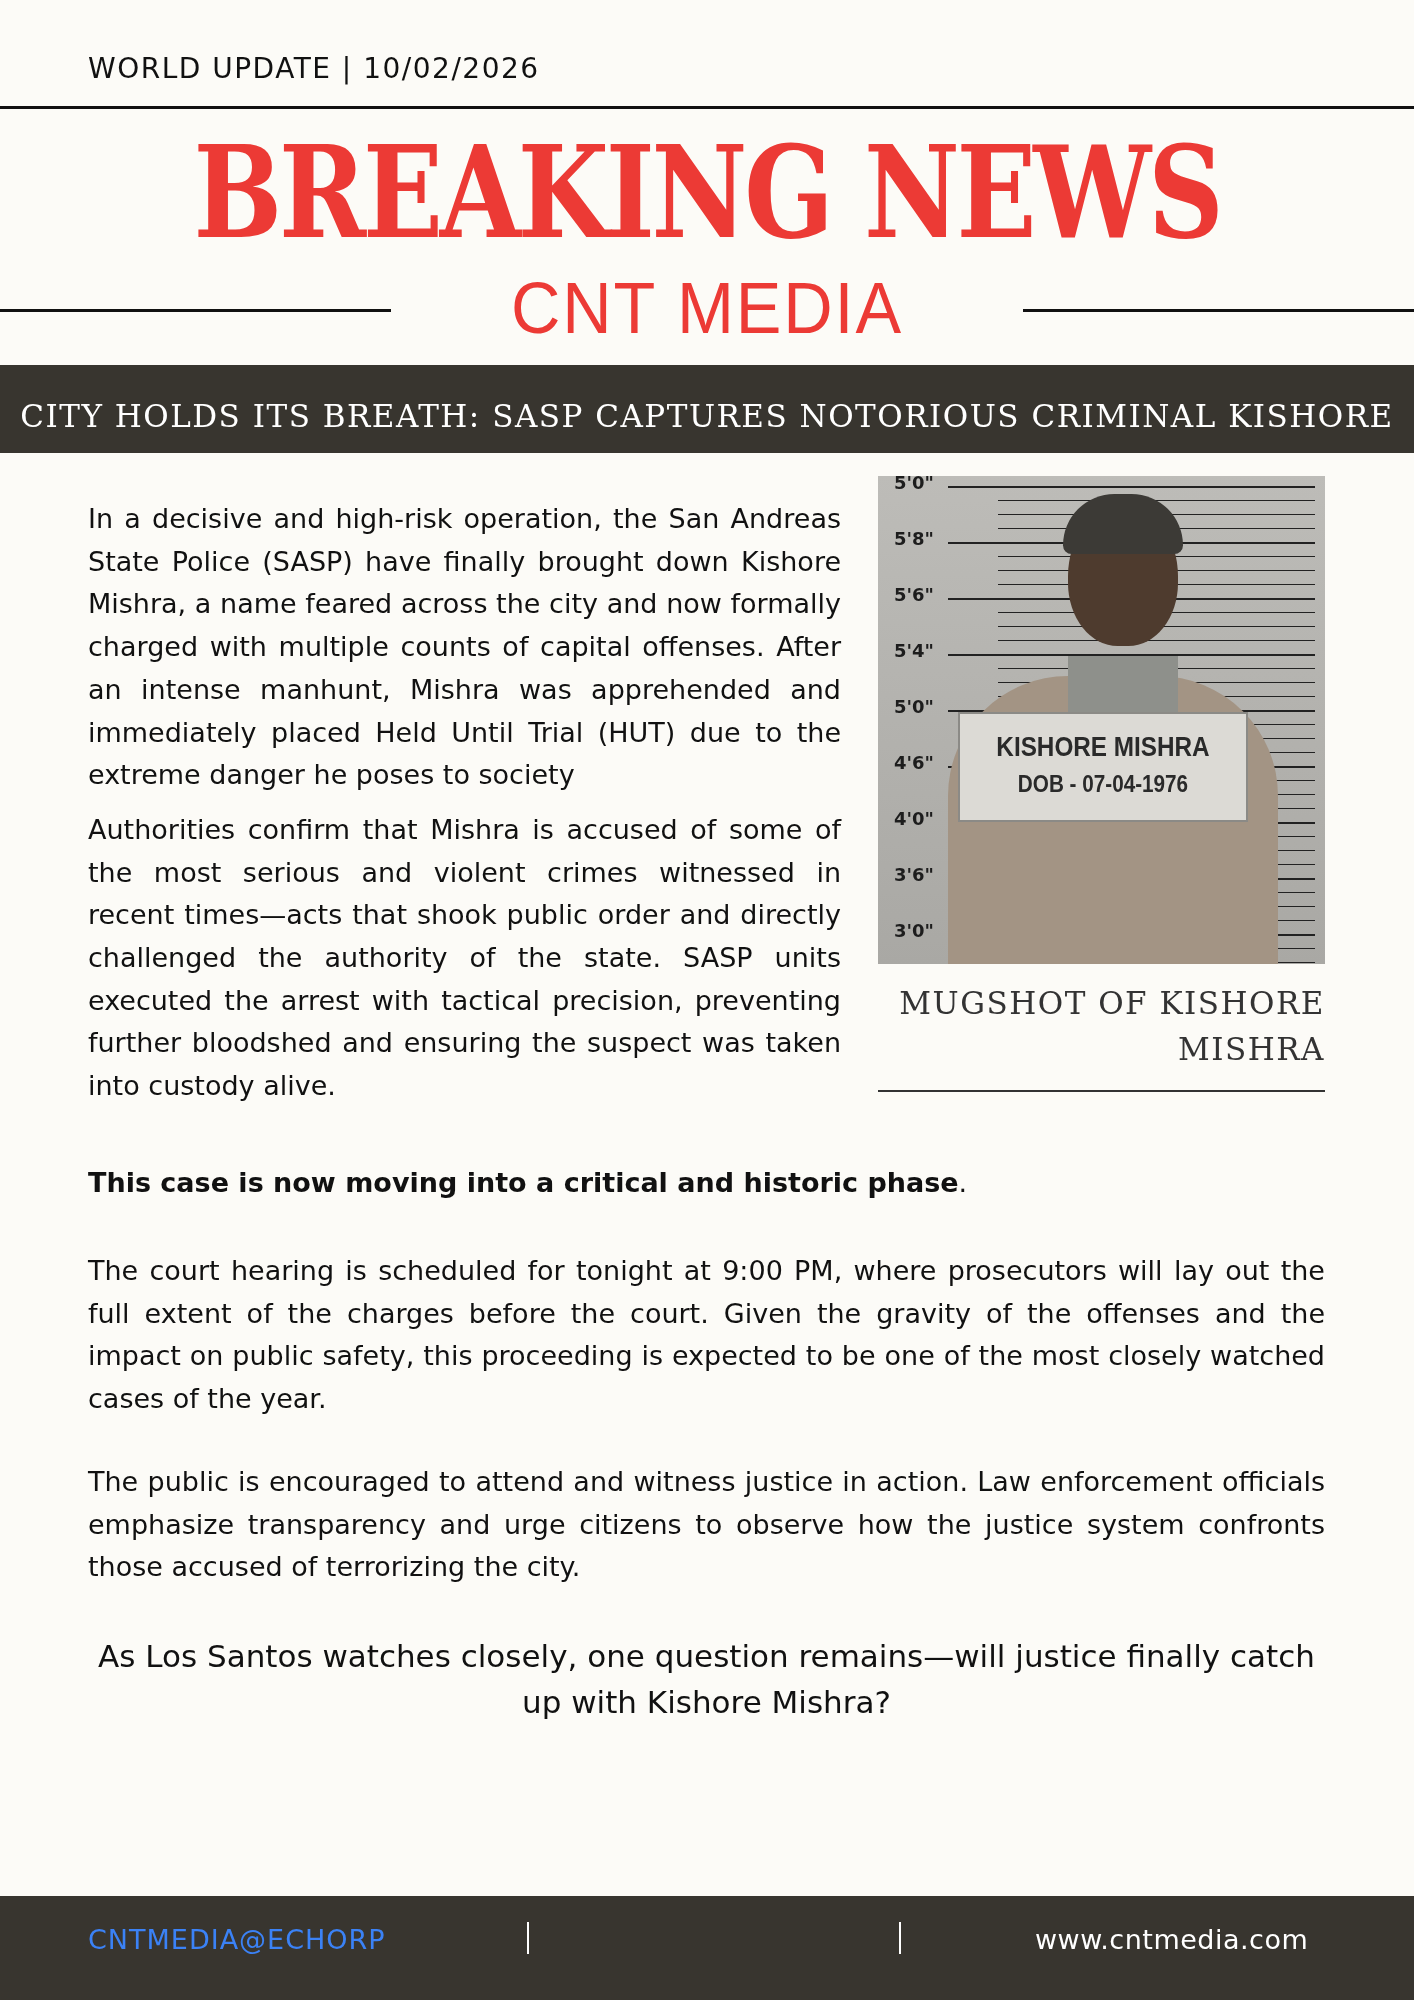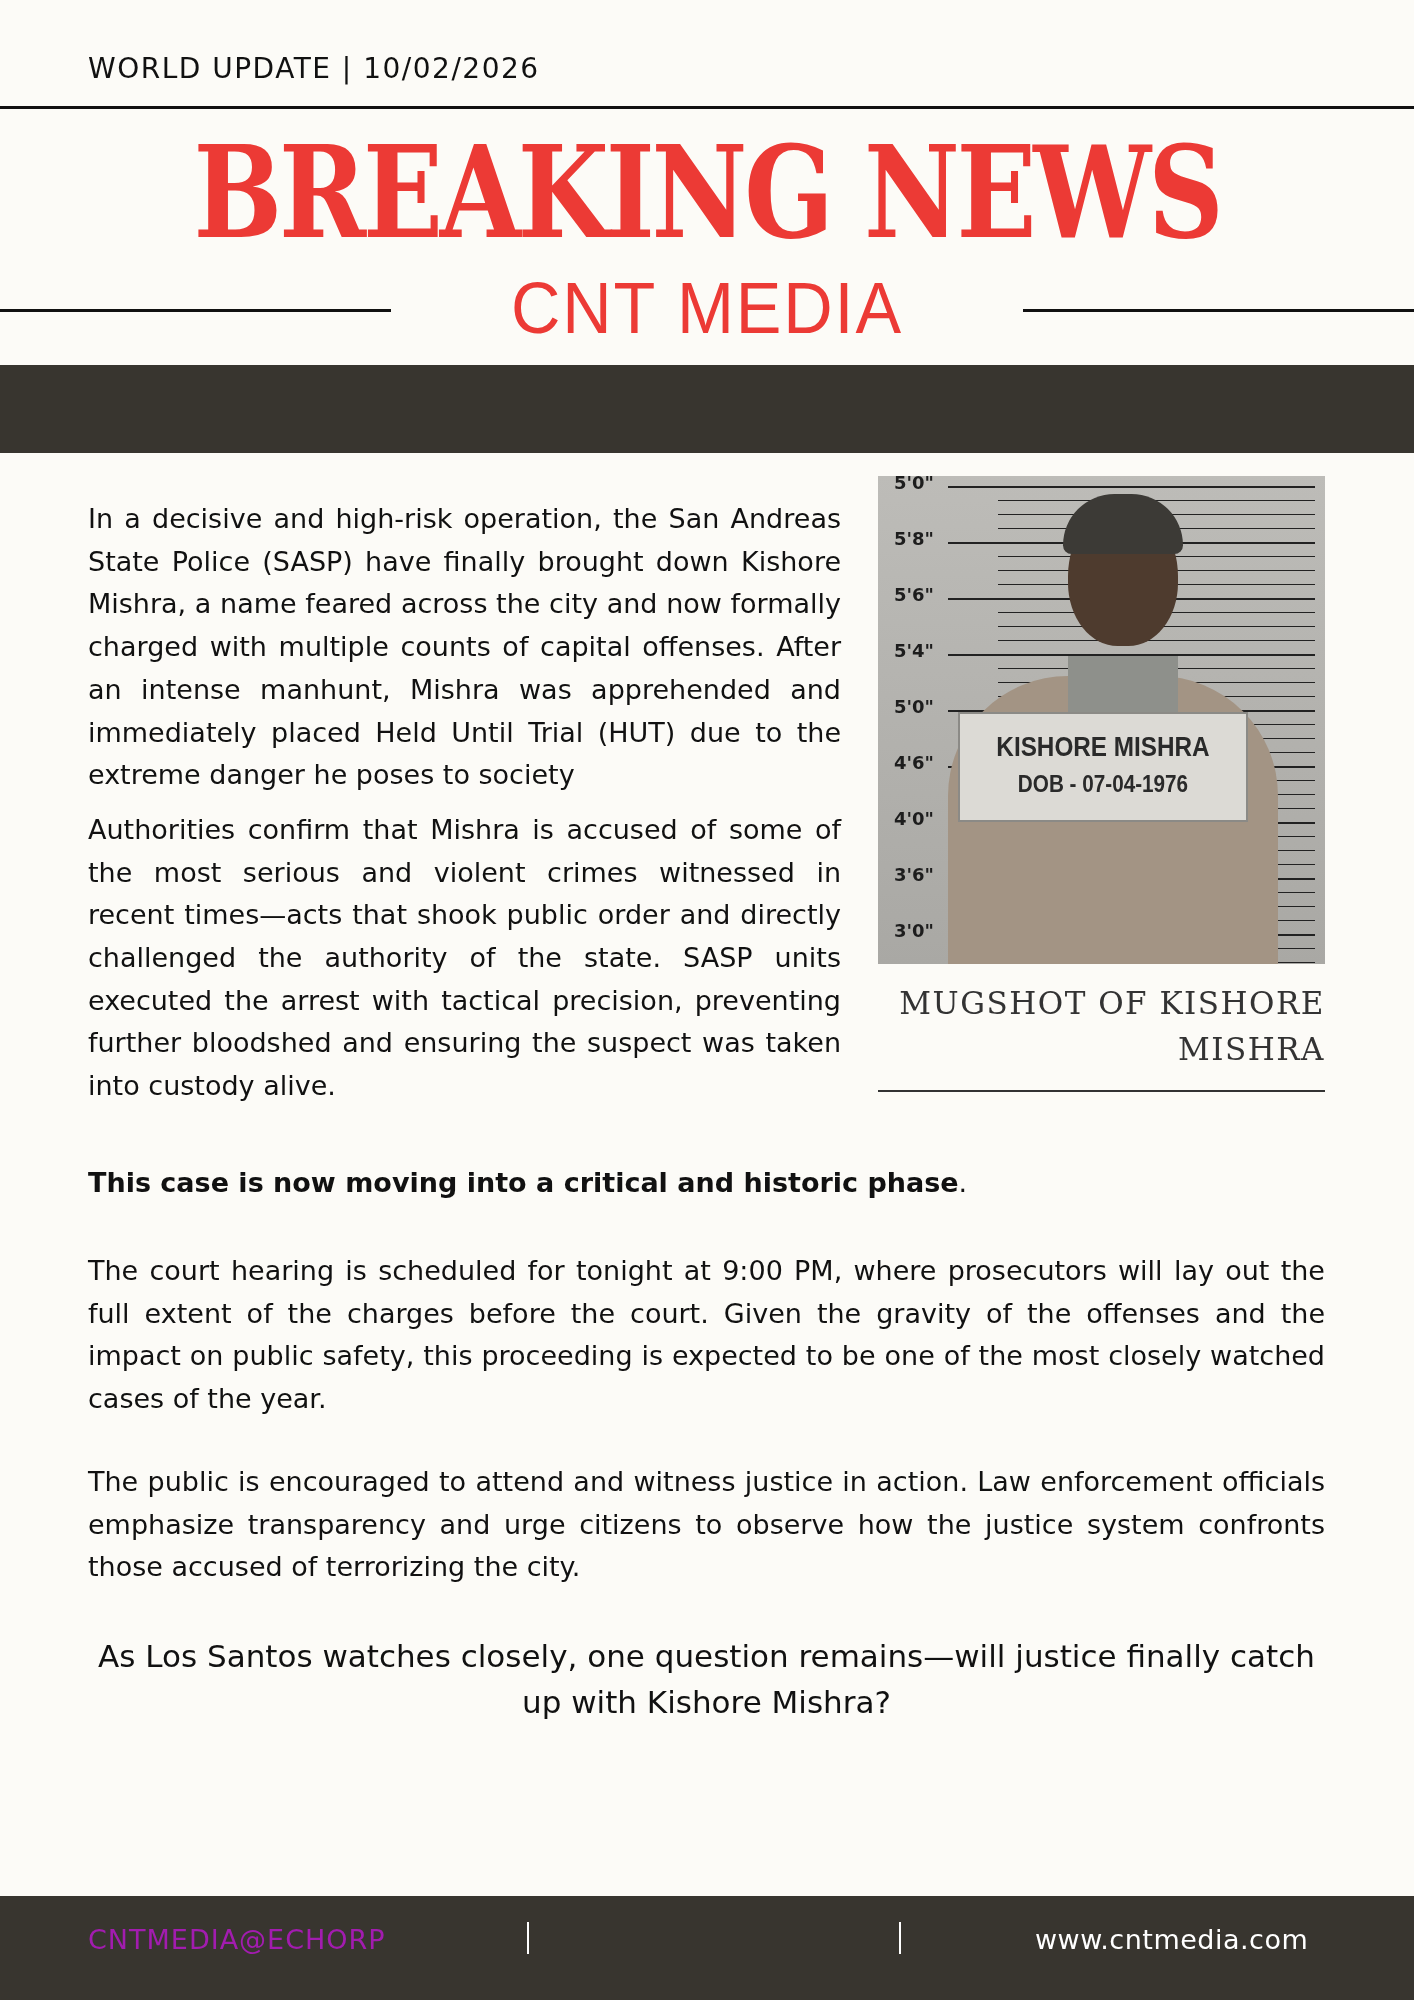--- a/index.html
+++ b/index.html
@@ -37,38 +37,39 @@
     .caption { position: absolute; left: 878px; top: 980px; width: 447px; text-align: right; font-family: "DejaVu Serif", serif; font-size: 31px; letter-spacing: 1.5px; color: #333; line-height: 46px; font-variant: small-caps; }
     .caption-rule { position: absolute; left: 878px; top: 1090px; width: 447px; height: 2px; background: #333; }
 
     .full { position: absolute; left: 88px; width: 1237px; font-size: 27px; line-height: 42.7px; text-align: justify; color: #111; }
     .bold-line { top: 1162px; font-weight: bold; }
     .p-court { top: 1250px; }
     .p-public { top: 1461px; }
     .p-final { top: 1633px; font-size: 31px; line-height: 46px; text-align: center; }
 
     .footer { position: absolute; left: 0; top: 1896px; width: 1414px; height: 104px; background: #38352f; }
-    .footer-left { position: absolute; left: 88px; top: 1924px; font-size: 27px; color: #a21caf; letter-spacing: 1px; }
+    .footer-left { position: absolute; left: 88px; top: 1924px; font-size: 27px; color: #3b82f6; letter-spacing: 1px; }
     .footer-sep1 { position: absolute; left: 527px; top: 1922px; width: 2px; height: 32px; background: #fff; }
     .footer-sep2 { position: absolute; left: 899px; top: 1922px; width: 2px; height: 32px; background: #fff; }
     .footer-right { position: absolute; left: 1035px; top: 1924px; font-size: 27px; color: #fff; letter-spacing: 0.5px; }
   </style>
 </head>
 <body>
 
 <div class="topbar">WORLD UPDATE | 10/02/2026</div>
 <div class="rule-top"></div>
 
 <div class="headline">BREAKING NEWS</div>
 <div class="brand-line-left"></div>
 <div class="brand-line-right"></div>
 <div class="brand">CNT MEDIA</div>
 
 <div class="banner"></div>
 <div class="banner-text">
+  <span>CITY HOLDS ITS BREATH: SASP CAPTURES NOTORIOUS CRIMINAL KISHORE</span>
 </div>
 
 <div class="col-left">
   <p>In a decisive and high-risk operation, the San Andreas State Police (SASP) have finally brought down Kishore Mishra, a name feared across the city and now formally charged with multiple counts of capital offenses. After an intense manhunt, Mishra was apprehended and immediately placed Held Until Trial (HUT) due to the extreme danger he poses to society</p>
   <p>Authorities confirm that Mishra is accused of some of the most serious and violent crimes witnessed in recent times—acts that shook public order and directly challenged the authority of the state. SASP units executed the arrest with tactical precision, preventing further bloodshed and ensuring the suspect was taken into custody alive.</p>
 </div>
 
 <div class="photo">
   <div class="wall"></div>
   <div id="marks">

